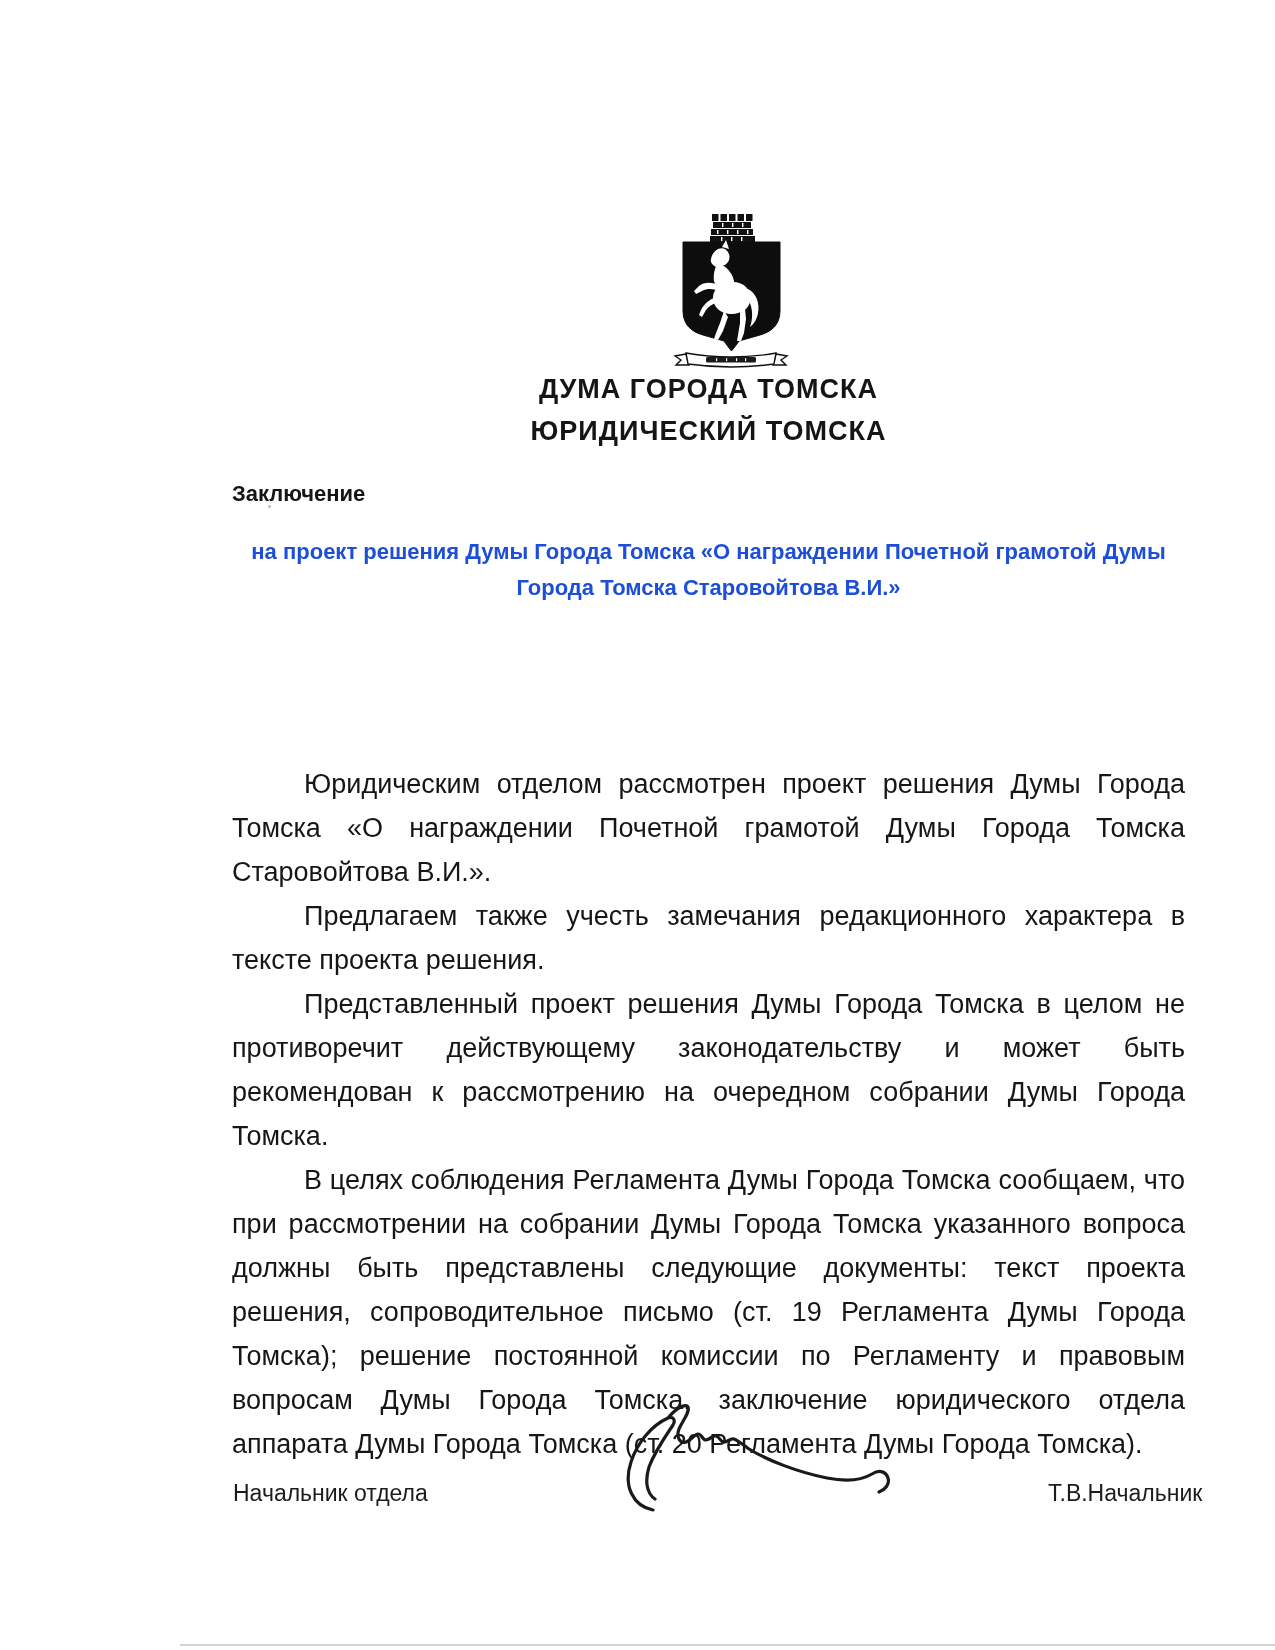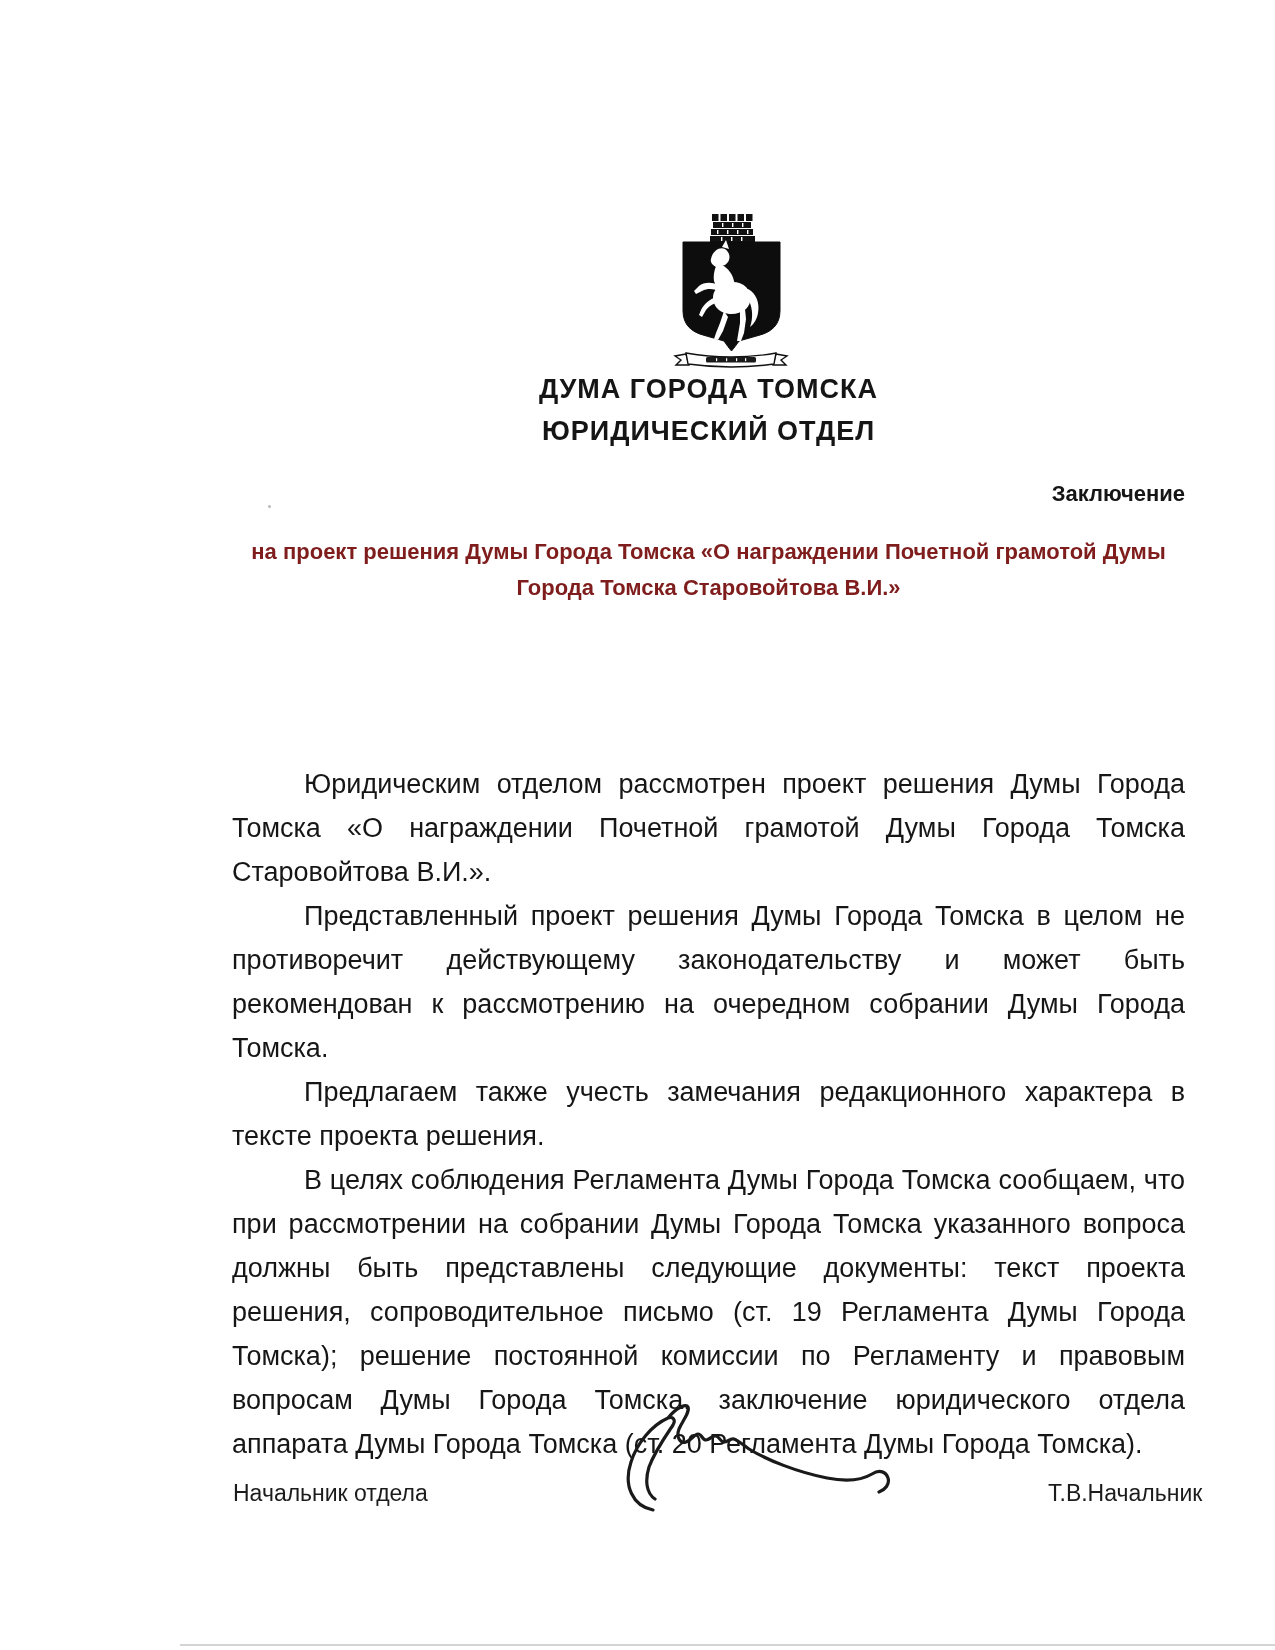--- a/index.html
+++ b/index.html
@@ -15,25 +15,25 @@
   .emblem{position:absolute;left:666px;top:208px;width:130px;height:162px;}
   .org-line{
     position:absolute;left:232px;width:953px;
     text-align:center;font-weight:bold;font-size:27px;letter-spacing:1px;
     color:#151515;
   }
   .org-1{top:374px;}
   .org-2{top:416px;}
   .doc-type{
     position:absolute;left:232px;top:481px;width:953px;
-    text-align:right;font-weight:bold;font-size:22px;color:#151515;
+    text-align:left;font-weight:bold;font-size:22px;color:#151515;
   }
   .subject{
     position:absolute;left:232px;top:534px;width:953px;
-    text-align:center;font-weight:bold;font-size:22px;line-height:36px;color:#7f1d1d;
+    text-align:center;font-weight:bold;font-size:22px;line-height:36px;color:#1d4ed8;
   }
   .ref-row{position:absolute;left:0;top:698px;width:1275px;height:40px;}
   .date-text{position:absolute;left:233px;top:2px;font-size:23px;}
   .num-sign{position:absolute;left:1118px;top:2px;font-size:23px;}
   .num-hand{position:absolute;left:1155px;top:-34px;width:88px;height:72px;}
   .num-underline{
     position:absolute;left:1145px;top:31px;width:113px;height:2px;
     background:#3c3c3c;border-radius:2px;
   }
   .body-text{
@@ -108,31 +108,31 @@
         <path d="M52,76 C46,73 38,73 33,77 L28,82 L30,85 L36,82 C42,79 48,80 52,82 Z"></path>
         <path d="M50,88 C44,90 38,95 35,101 L33,106 L36,108 L40,101 C44,96 49,94 53,93 Z"></path>
         <path d="M58,102 L54,114 L50,124 L48,130 L52,131 L57,122 L62,108 Z"></path>
         <path d="M74,102 L74,114 L72,126 L71,132 L75,132 L78,124 L80,110 L79,100 Z"></path>
         <path d="M82,80 C90,84 94,94 92,104 C91,110 88,115 84,118 C87,110 87,100 83,92 C81,87 79,84 77,82 Z"></path>
       </g>
     </g>
   </svg>
 
   <div class="org-line org-1">ДУМА ГОРОДА ТОМСКА</div>
-  <div class="org-line org-2">ЮРИДИЧЕСКИЙ ОТДЕЛ</div>
+  <div class="org-line org-2">ЮРИДИЧЕСКИЙ ТОМСКА</div>
 
   <div class="doc-type">Заключение</div>
 
   <div class="subject">на проект решения Думы Города Томска «О награждении Почетной грамотой Думы Города Томска Старовойтова В.И.»</div>
 
 
   <div class="body-text">
     <p>Юридическим отделом рассмотрен проект решения Думы Города Томска «О награждении Почетной грамотой Думы Города Томска Старовойтова В.И.».</p>
+    <p>Предлагаем также учесть замечания редакционного характера в тексте проекта решения.</p>
     <p>Представленный проект решения Думы Города Томска в целом не противоречит действующему законодательству и может быть рекомендован к рассмотрению на очередном собрании Думы Города Томска.</p>
-    <p>Предлагаем также учесть замечания редакционного характера в тексте проекта решения.</p>
     <p>В целях соблюдения Регламента Думы Города Томска сообщаем, что при рассмотрении на собрании Думы Города Томска указанного вопроса должны быть представлены следующие документы: текст проекта решения, сопроводительное письмо (ст. 19 Регламента Думы Города Томска); решение постоянной комиссии по Регламенту и правовым вопросам Думы Города Томска, заключение юридического отдела аппарата Думы Города Томска (ст. 20 Регламента Думы Города Томска).</p>
   </div>
 
   <svg class="signature-svg" viewBox="0 0 320 125">
     <path d="M78,112 C58,108 48,88 56,64 C62,45 77,27 93,20 C98,18 101,22 98,27 C90,39 80,53 74,69 C70,82 71,95 80,101
              M93,20 C101,10 111,5 113,9 C115,14 108,22 104,31 C101,39 105,46 111,44 C117,42 119,36 123,36 C127,36 127,42 131,42 C135,42 137,37 141,38 C145,39 145,44 149,44 C153,44 155,40 159,41 C164,43 168,47 174,51 C192,62 222,74 252,80 C272,84 287,82 297,76 C305,71 311,74 313,80 C315,86 310,92 304,94" fill="none" stroke="#1a1a1a" stroke-width="3.2" stroke-linecap="round" stroke-linejoin="round"></path>
   </svg>
 
   <div class="sign-row">
     <span class="sign-title">Начальник отдела</span>

